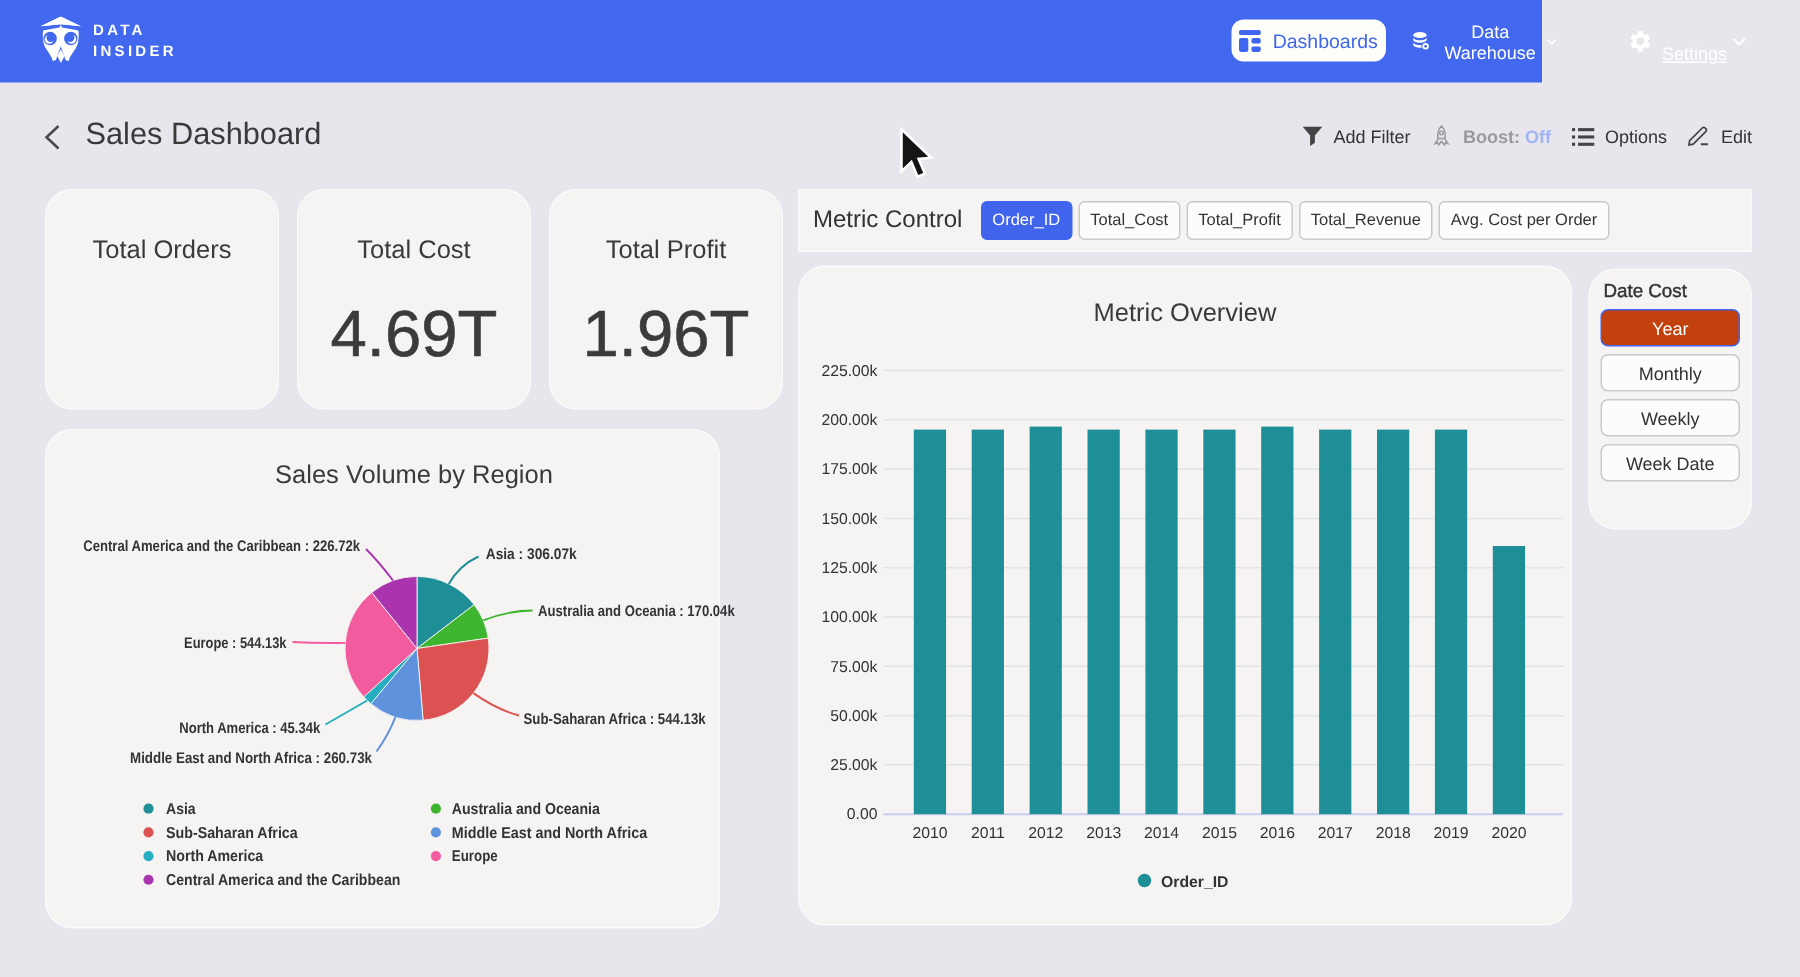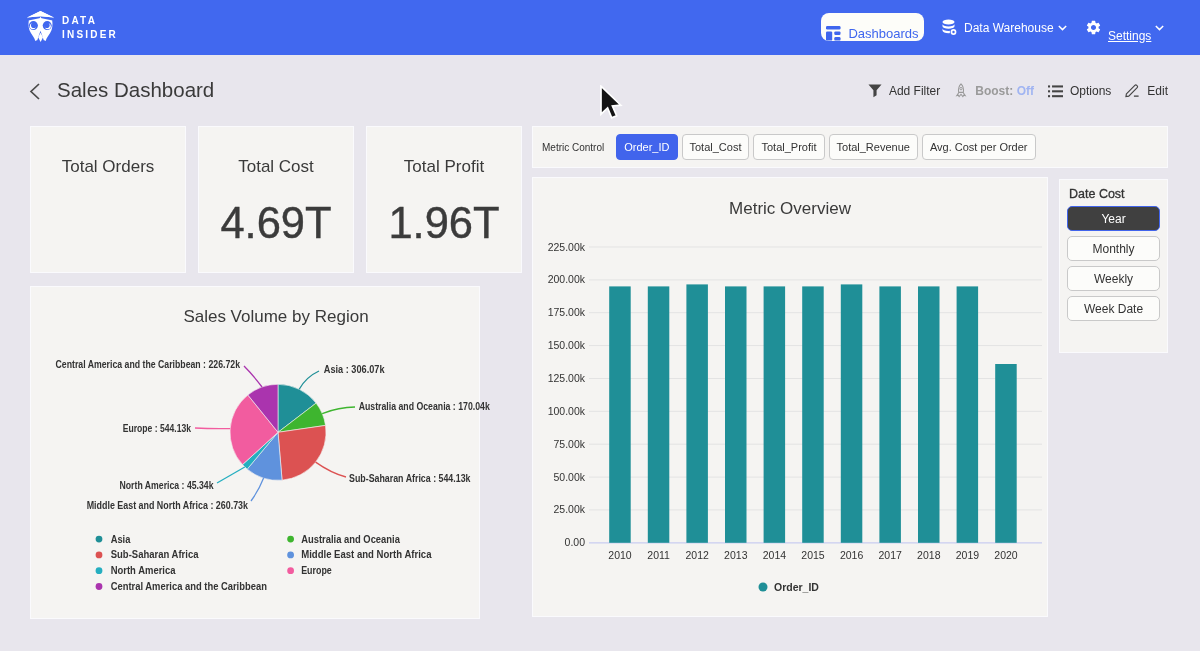--- a/index.html
+++ b/index.html
@@ -1,41 +1,41 @@
 <!DOCTYPE html>
 <html><head>
 <meta charset="utf-8">
 <style>
 * { margin:0; padding:0; box-sizing:border-box; }
 html,body { width:1200px; height:651px; overflow:hidden; }
 body { font-family:"Liberation Sans", sans-serif; background:#e8e6ed; position:relative; }
-.header { position:absolute; left:0; top:0; width:1200px; height:55px; background:#4168ef; }
+.header { position:absolute; left:0; top:0; width:1028px; height:55px; background:#4168ef; }
 .logo { position:absolute; left:27px; top:11px; }
 .logotxt { position:absolute; left:62px; top:14px; color:#fff; font-size:10px; font-weight:bold; letter-spacing:2.2px; line-height:14px; }
-.dashbtn { position:absolute; left:821px; top:13px; width:103px; height:28px; background:#fdfdf9; border-radius:8px; color:#3f66ee; font-size:13px; font-weight:500; display:flex; align-items:flex-end; justify-content:center; gap:7px; }
+.dashbtn { position:absolute; left:821px; top:13px; width:103px; height:28px; background:#fdfdf9; border-radius:8px; color:#3f66ee; font-size:13px; font-weight:500; display:flex; align-items:center; justify-content:center; gap:7px; }
 .navitem { position:absolute; top:0; height:55px; display:flex; align-items:center; color:#fff; font-size:12px;text-align:center; }
 .back { position:absolute; left:28px; top:82px; }
 .pagetitle { position:absolute; left:57px; top:78px; font-size:20.5px; color:#3a3a3a; }
 .tools { position:absolute; top:83px; right:32px; display:flex; align-items:flex-end; font-size:12px; color:#333; font-weight:500; white-space:nowrap; }
 .tools span.item { display:flex; align-items:center; gap:7px; margin-right:14px; }
 .tools span.item:last-child { margin-right:0; }
 .muted { color:#9a9a9a;font-weight:bold; }
 .off { color:#a0b4f2; }
-.panel { position:absolute; background:#f5f4f2; box-shadow:0 0 0 1px #fafafd; }
+.panel { position:absolute; background:#f5f4f2; box-shadow:0 0 0 1px #fafafd;border-radius:17px; }
 .kpi { width:154px; height:145px; top:127px; text-align:center; }
 .kpi .lab { margin-top:30px; font-size:17px; line-height:19.5px; color:#3a3a3a; }
 .kpi .val { margin-top:22px; font-size:43.5px; line-height:48px; font-weight:500; color:#3b3b3b; -webkit-text-stroke:0.4px #3b3b3b; }
 .metricbar { position:absolute; left:533px; top:127px; width:634px; height:40px; background:#f5f4f2; box-shadow:0 0 0 1px #fafafd; display:flex; align-items:center; white-space:nowrap; }
-.metricbar .mlabel { font-size:10px; color:#333; margin-left:9px; margin-right:12px; }
+.metricbar .mlabel { font-size:16px; color:#333; margin-left:9px; margin-right:12px; }
 .mbtn { height:26px; border:1px solid #c9c9c9; border-radius:4px; background:#fcfcfa; color:#333; font-size:11px; display:flex; align-items:center; padding:0 7px; margin-right:4px; }
 .mbtn.sel { background:#4164ec; color:#fff; border-color:#4164ec; }
 .datepanel { left:1060px; top:180px; width:107px; height:172px; }
 .datepanel .dlabel { margin:7px 0 0 9px; font-size:12.5px; color:#333; -webkit-text-stroke:0.3px #333; }
 .dbtn { width:93px; height:25px; margin:5px 0 0 7px; border:1px solid #c9c9c9; border-radius:5px; background:#fcfcfa; color:#333; font-size:12px; display:flex; align-items:center; justify-content:center; }
-.dbtn.sel { background:#404040; color:#fff; border-color:#4164ec; }
+.dbtn.sel { background:#c2410c; color:#fff; border-color:#4164ec; }
 .piepanel { left:31px; top:287px; width:448px; height:331px; }
 .chartpanel { left:533px; top:178px; width:514px; height:438px; }
 svg text { font-family:"Liberation Sans", sans-serif; }
 .cursor { position:absolute; left:600px; top:85px; }
 </style>
 </head>
 <body>
 <div class="header">
   <svg class="logo" width="28" height="33" viewBox="-1.5 0 28 33">
     <path d="M12,0 L25.4,6.5 L23.6,8.4 C24.5,14.0 23.8,18.6 21.6,21.9 C19.6,24.9 17.7,27.3 17.3,29.9 C15.6,28.4 13.7,29.4 12,31.0 C10.3,29.4 8.4,28.4 6.7,29.9 C6.3,27.3 4.4,24.9 2.4,21.9 C0.2,18.6 -0.5,14.0 0.4,8.4 L-1.4,6.5 Z" fill="#fff"></path>

